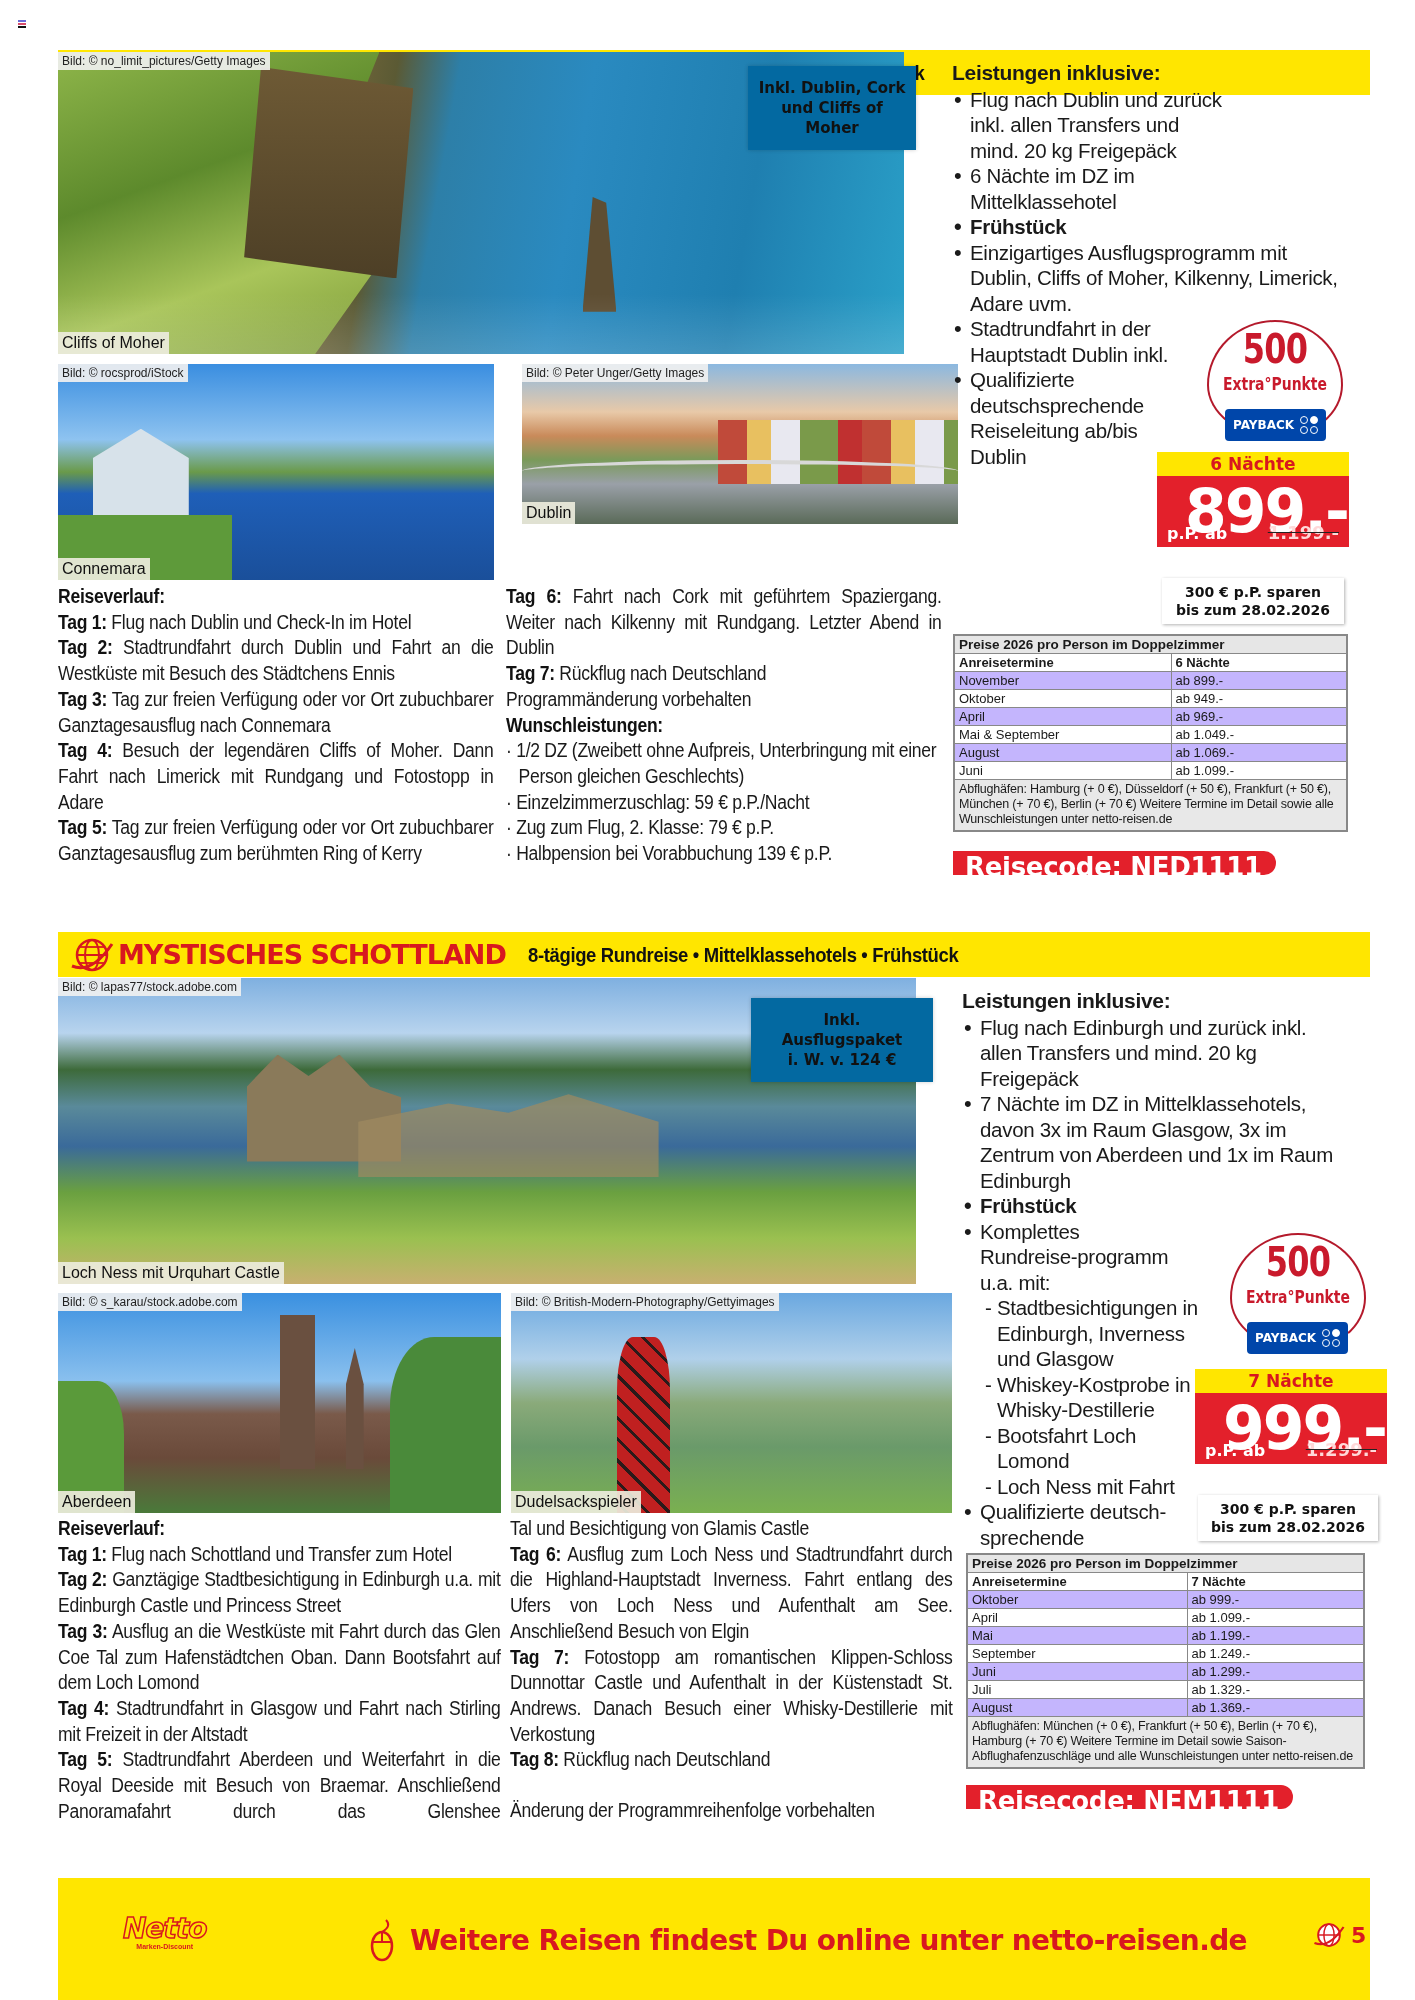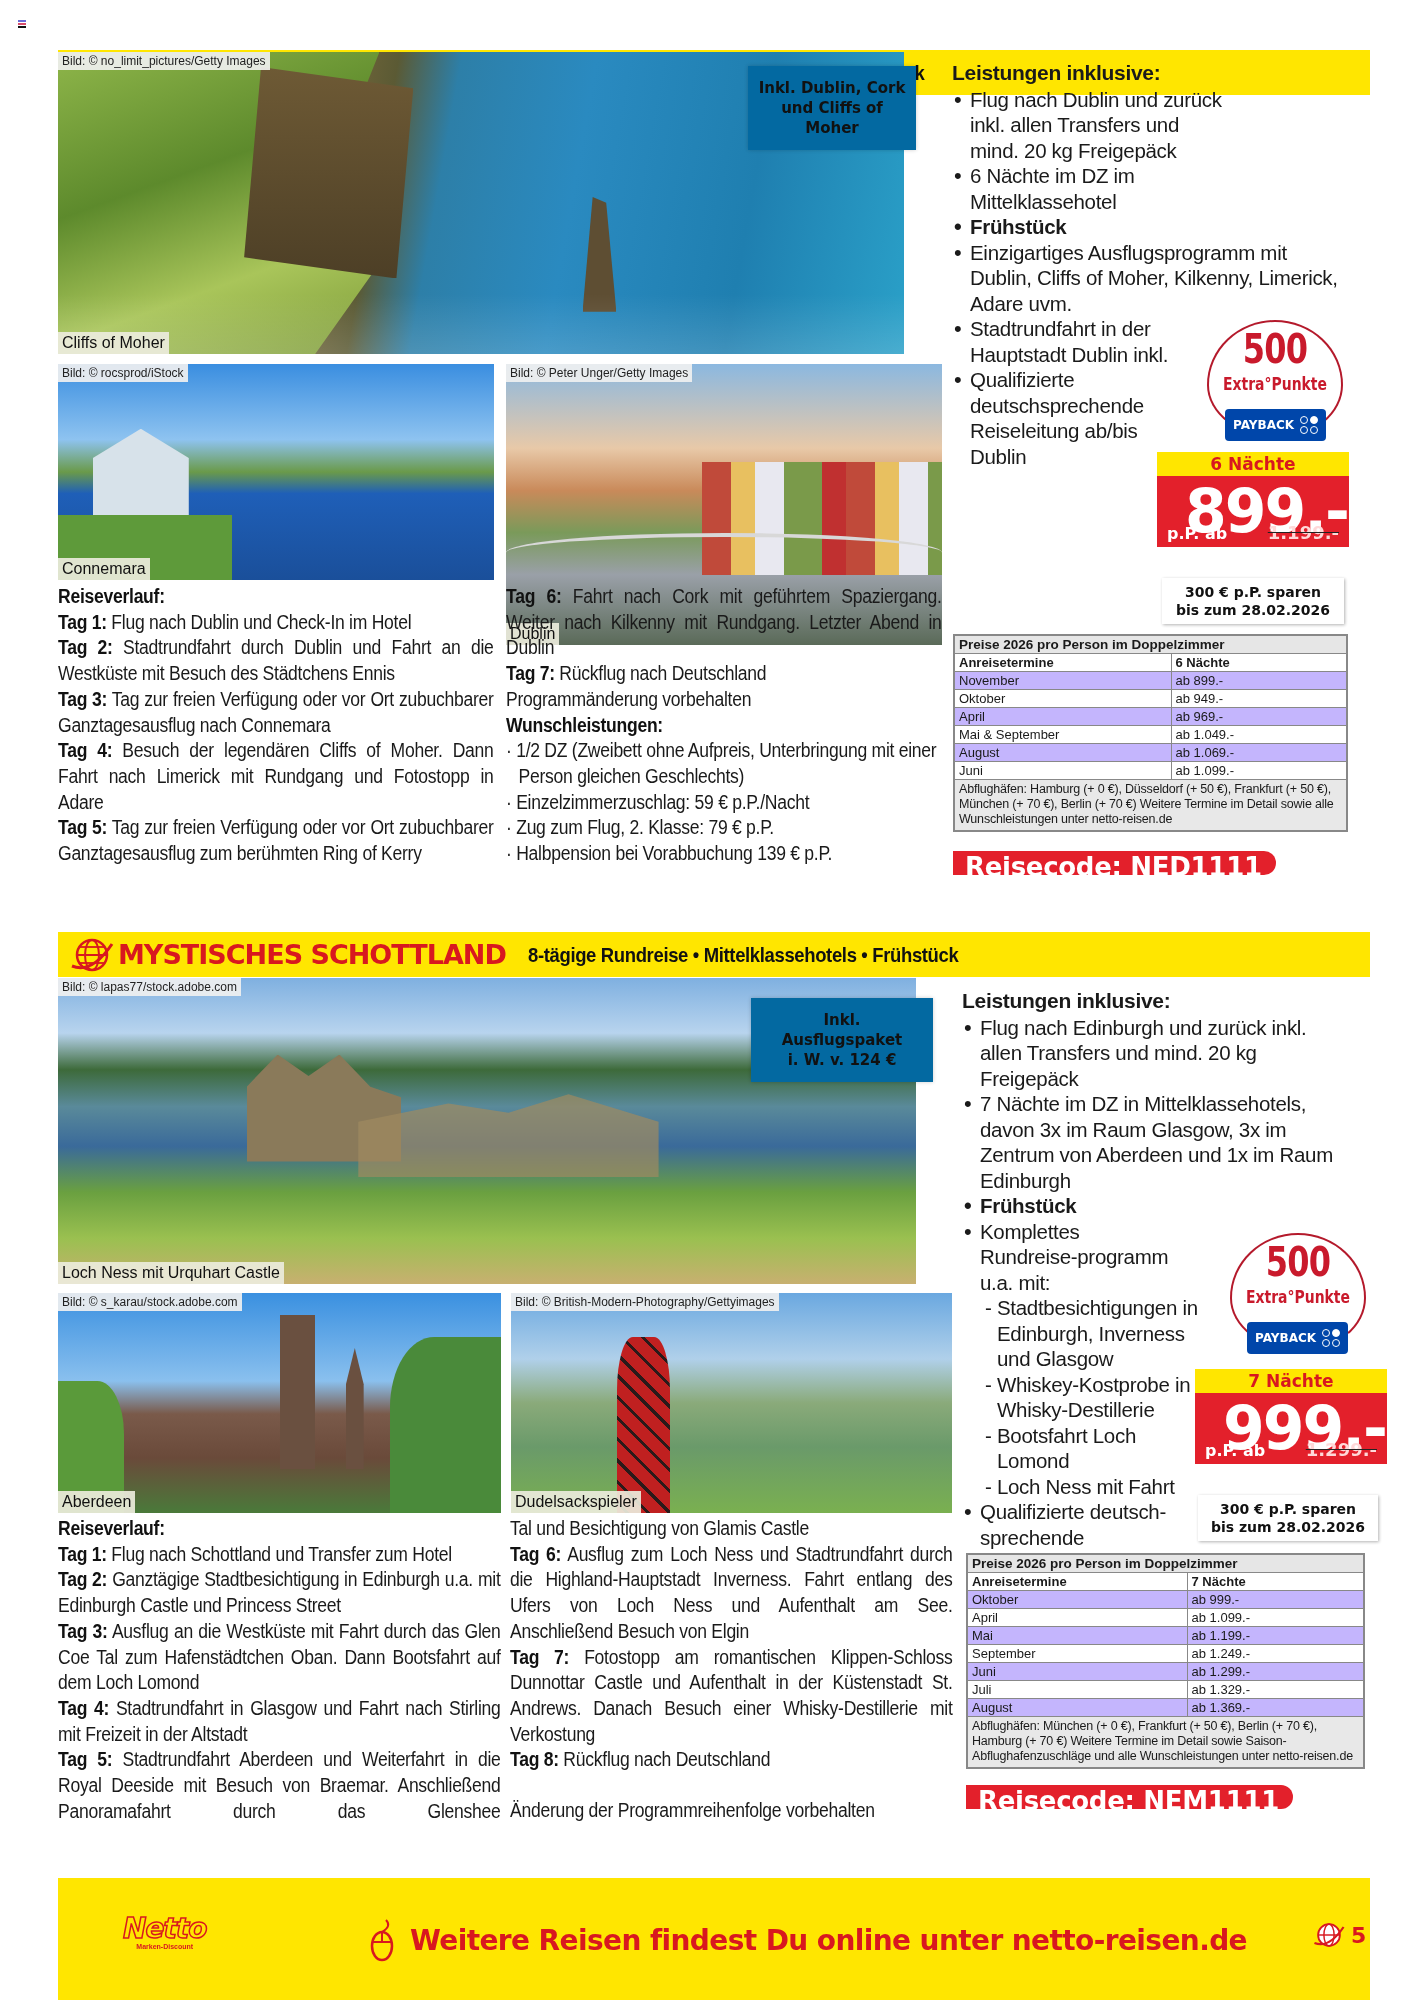--- a/index.html
+++ b/index.html
@@ -100,21 +100,21 @@
   <span class="bl">Inkl. Dublin, Cork</span>
   <span class="bl">und Cliffs of Moher</span>
 </div>
 
 <div class="photo" style="left:58px; top:364px; width:436px; height:216px; background: linear-gradient(180deg, #3a8ee0 0%, #8ec3f0 35%, #6a9a4a 50%, #1f5fb8 60%, #1a4f9a 100%);">
   <div style="position:absolute; left:8%; top:30%; width:22%; height:45%; background:#d7e2ea; clip-path: polygon(0 30%, 50% 0, 100% 30%, 100% 100%, 0 100%);"></div>
   <div style="position:absolute; left:0; bottom:0; width:40%; height:30%; background:#5e9a3a;"></div>
   <div class="credit">Bild: © rocsprod/iStock</div>
   <div class="caption">Connemara</div>
 </div>
-<div class="photo" style="left:506px; top:364px; width:436px; height:281px; background: linear-gradient(180deg, #8bb8e0 0%, #e8c9a8 30%, #c98a5a 45%, #7a9a5a 60%, #9aa0a8 75%, #5a6a58 100%); text-align: center;">
+<div class="photo" style="left:522px; top:364px; width:436px; height:160px; background: linear-gradient(180deg, #8bb8e0 0%, #e8c9a8 30%, #c98a5a 45%, #7a9a5a 60%, #9aa0a8 75%, #5a6a58 100%); text-align: center;">
   <div style="position:absolute; left:45%; top:35%; width:55%; height:40%; background: repeating-linear-gradient(90deg, #c04a3a 0 12%, #e8c060 12% 22%, #e8e8f0 22% 34%, #7a9a4a 34% 50%, #c03030 50% 60%);"></div>
   <div style="position:absolute; left:0; top:60%; width:100%; height:14%; border-top:4px solid #d8d8d8; border-radius:50% 50% 0 0;"></div>
   <div class="credit">Bild: © Peter Unger/Getty Images</div>
   <div class="caption">Dublin</div>
 </div>
 
 <div class="textcol" style="left:58px; top:584px; width:436px;">
   <div class="narrow">
     <b class="bl">Reiseverlauf:</b>
     <p><b>Tag 1:</b><span> Flug nach Dublin und Check-In im Hotel</span></p>

